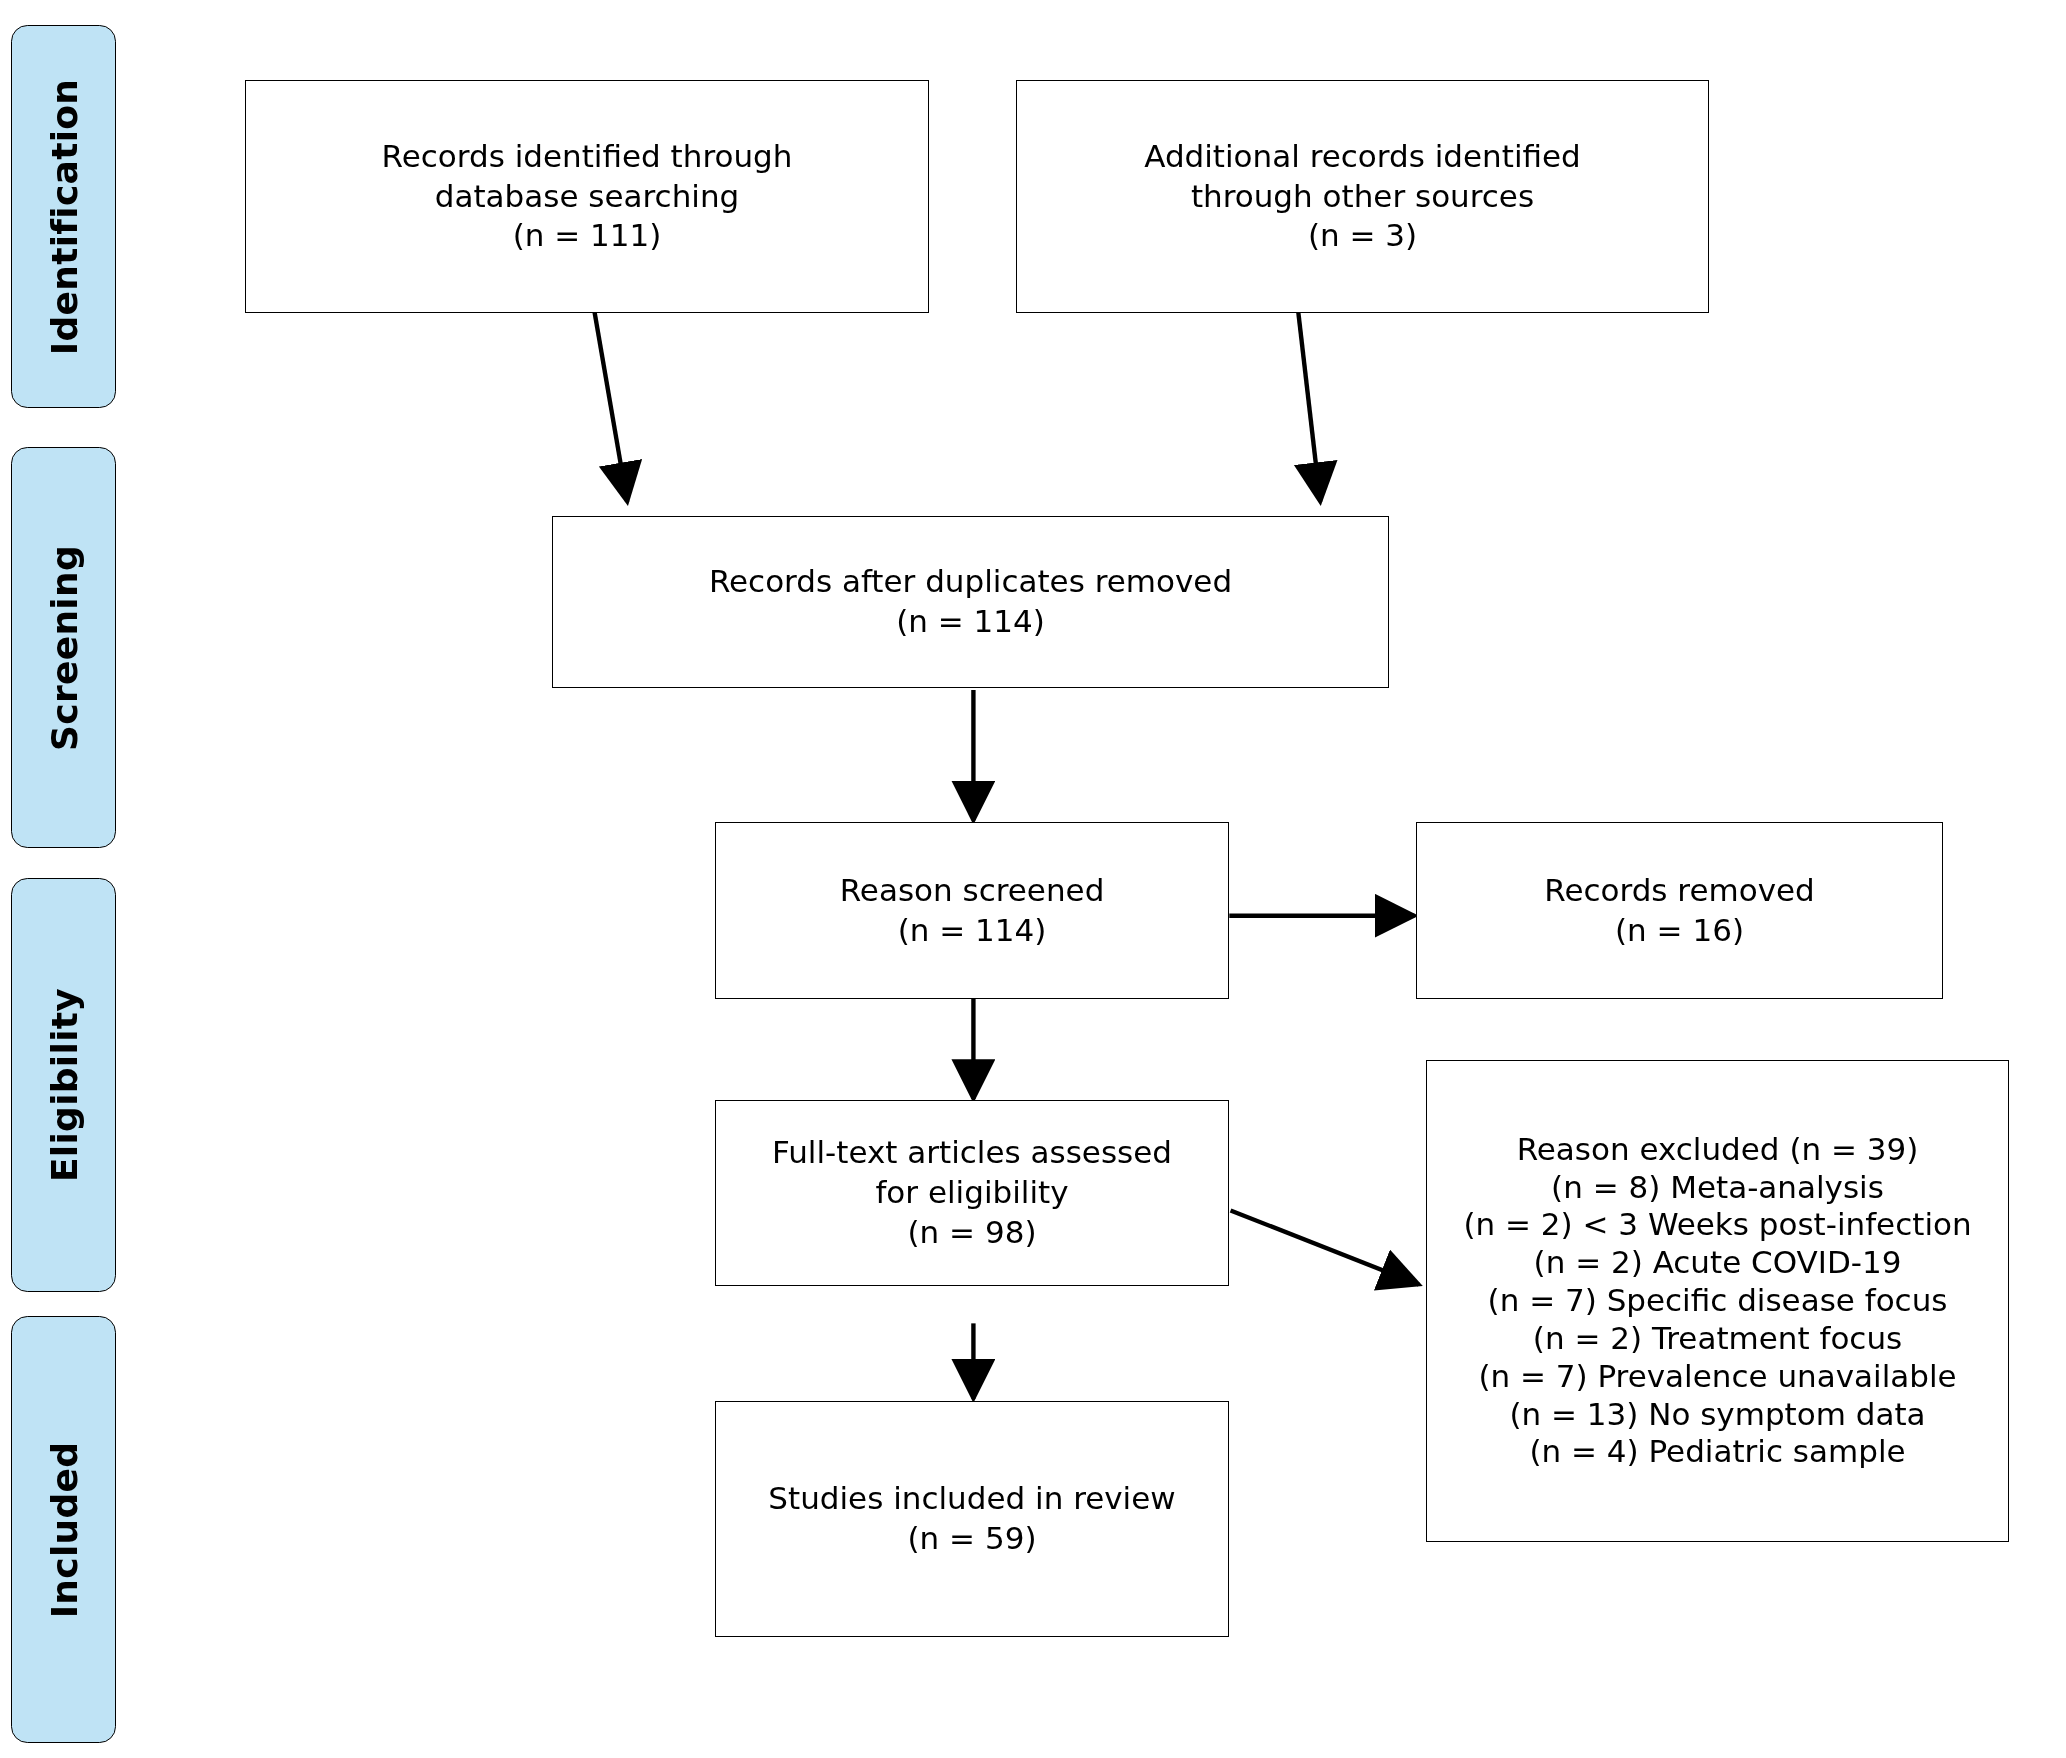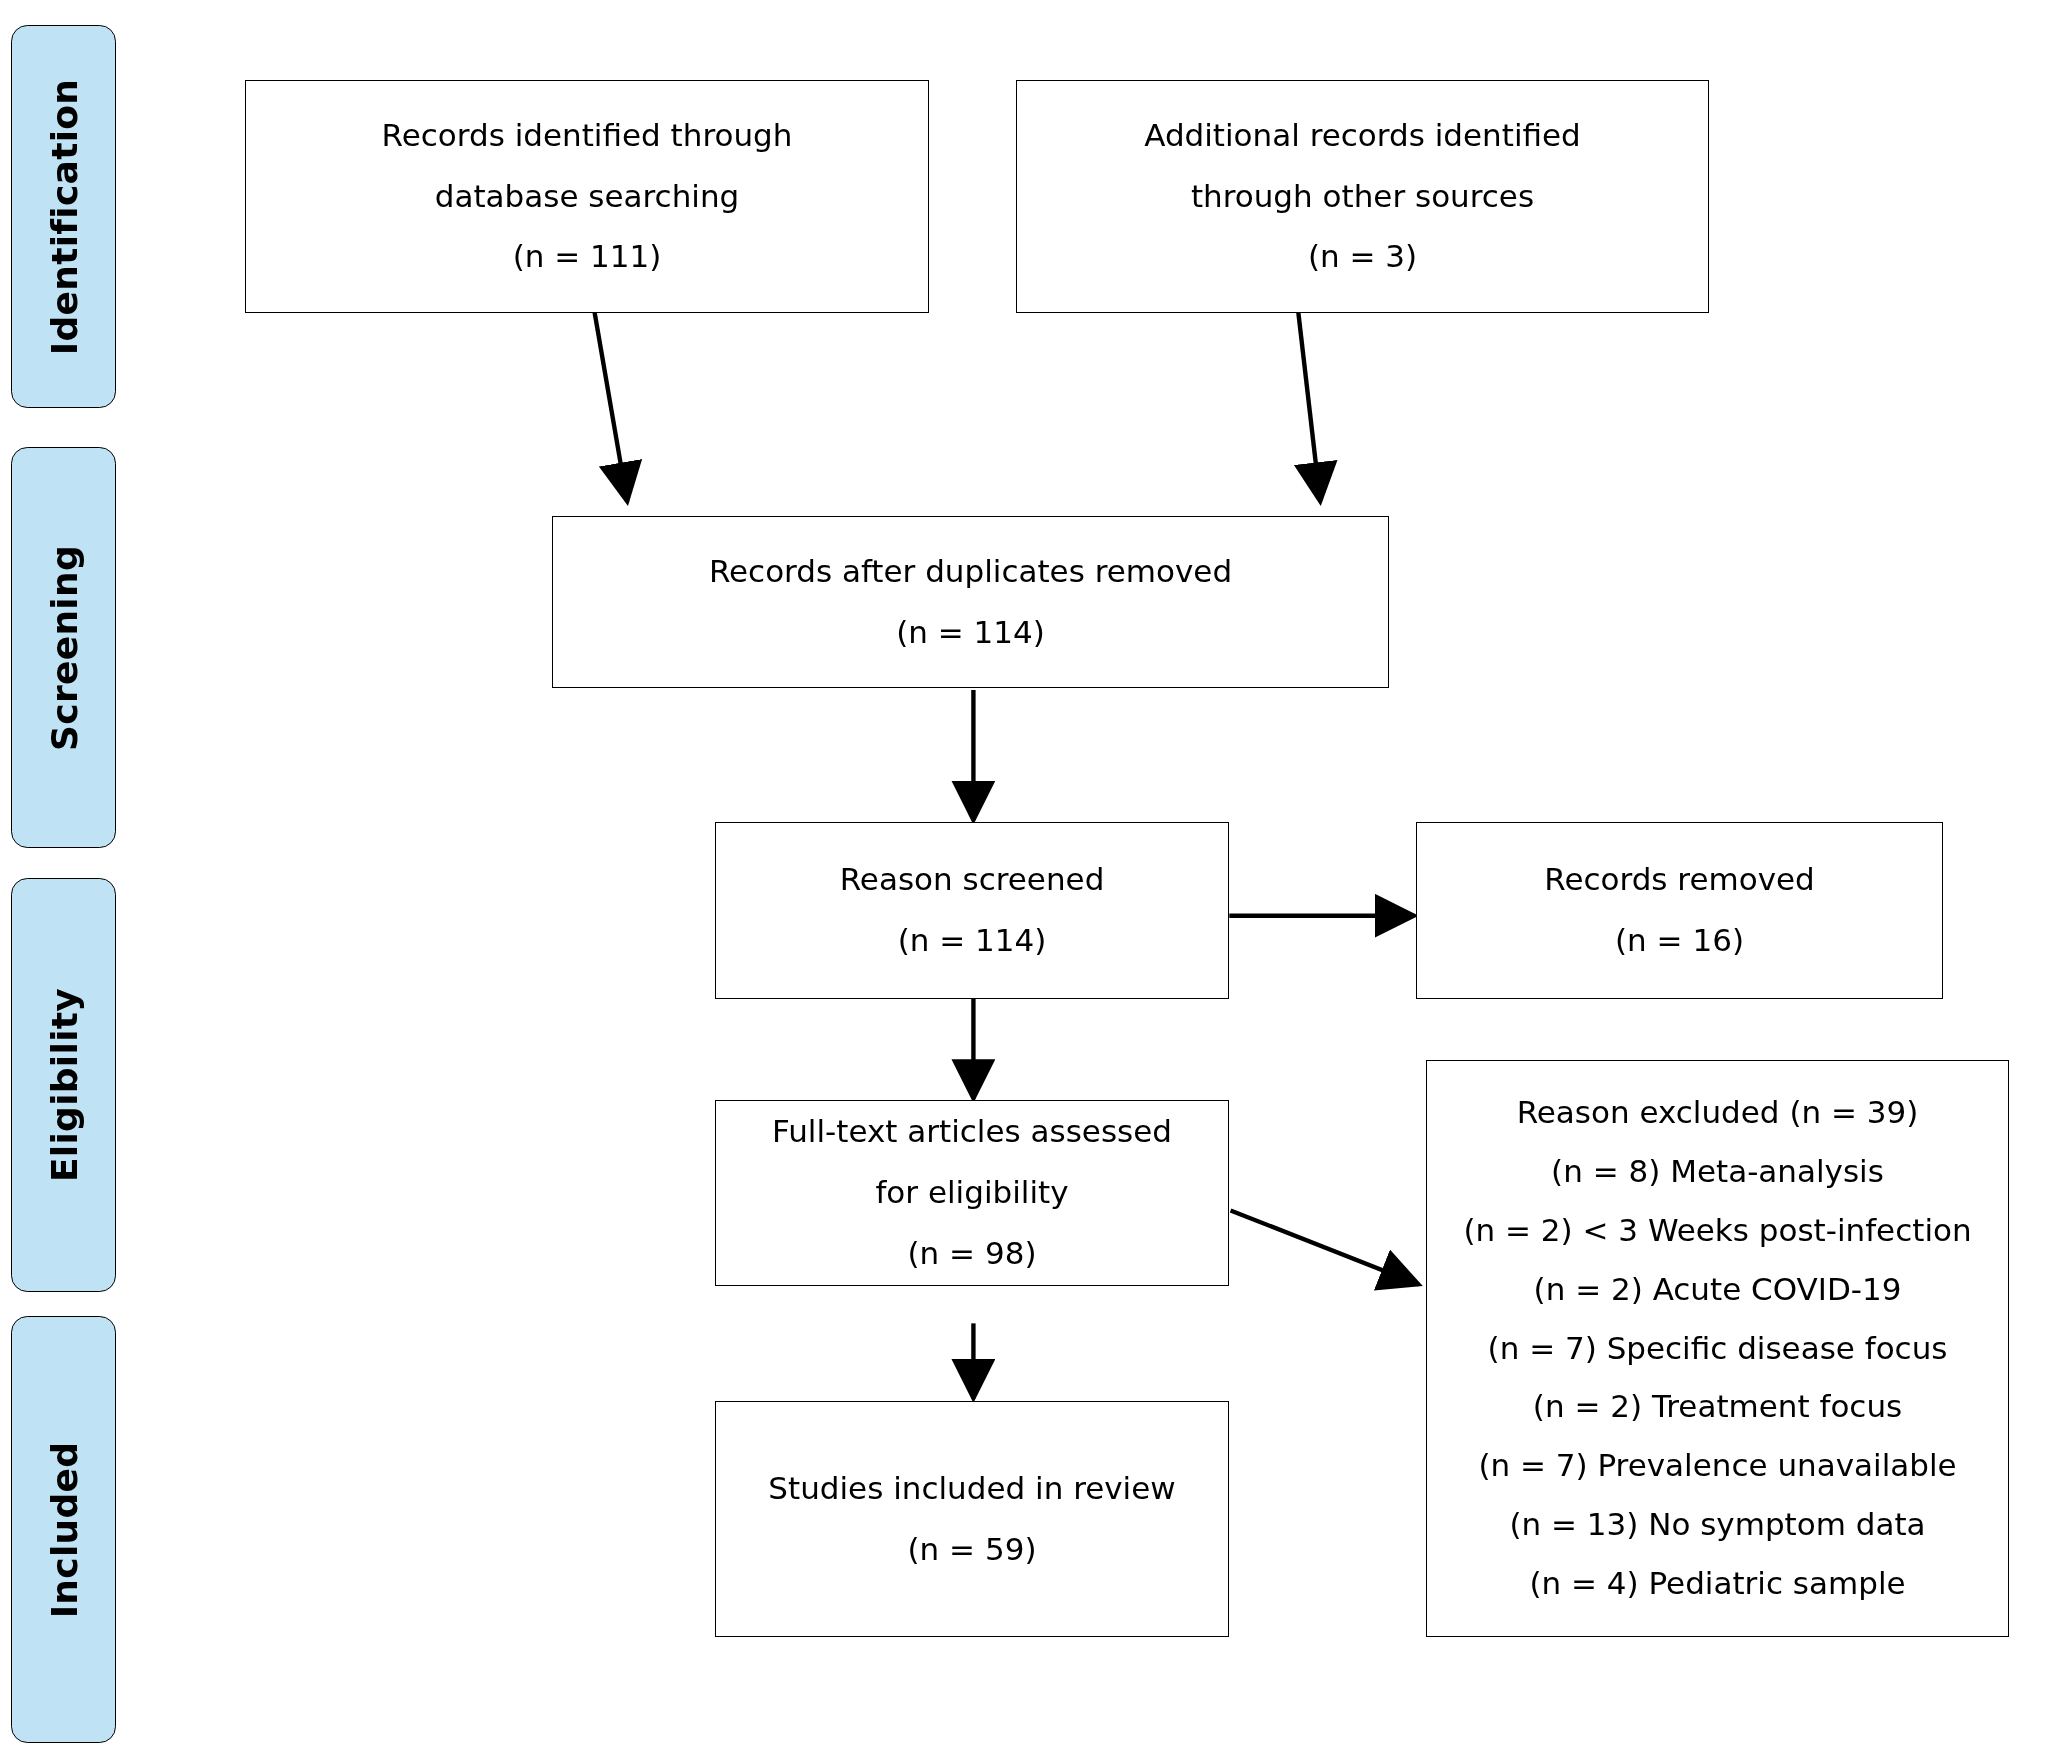--- a/index.html
+++ b/index.html
@@ -46,21 +46,20 @@
     border: 1.9px solid #000000;
     background: #ffffff;
     box-sizing: border-box;
     display: flex;
     flex-direction: column;
     align-items: center;
     justify-content: center;
     text-align: center;
     font-size: 31px;
     line-height: 1.28;
-    gap: 21px;
   }
   .box .line {
     display: block;
     white-space: nowrap;
   }
   .box.tight {
     line-height: 1.22;
     font-size: 31px;
   }
   svg.arrows {
@@ -140,21 +139,21 @@
     <span class="line">Records removed</span>
     <span class="line">(n = 16)</span>
   </div>
 
   <div class="box" style="left:715px; top:1100px; width:514px; height:186px;">
     <span class="line">Full-text articles assessed</span>
     <span class="line">for eligibility</span>
     <span class="line">(n = 98)</span>
   </div>
 
-  <div class="box tight" style="left:1426px; top:1060px; width:583px; height:577px;">
+  <div class="box tight" style="left:1426px; top:1060px; width:583px; height:482px;">
     <span class="line">Reason excluded (n = 39)</span>
     <span class="line">(n = 8) Meta-analysis</span>
     <span class="line">(n = 2) &lt; 3 Weeks post-infection</span>
     <span class="line">(n = 2) Acute COVID-19</span>
     <span class="line">(n = 7) Specific disease focus</span>
     <span class="line">(n = 2) Treatment focus</span>
     <span class="line">(n = 7) Prevalence unavailable</span>
     <span class="line">(n = 13) No symptom data</span>
     <span class="line">(n = 4) Pediatric sample</span>
   </div>

